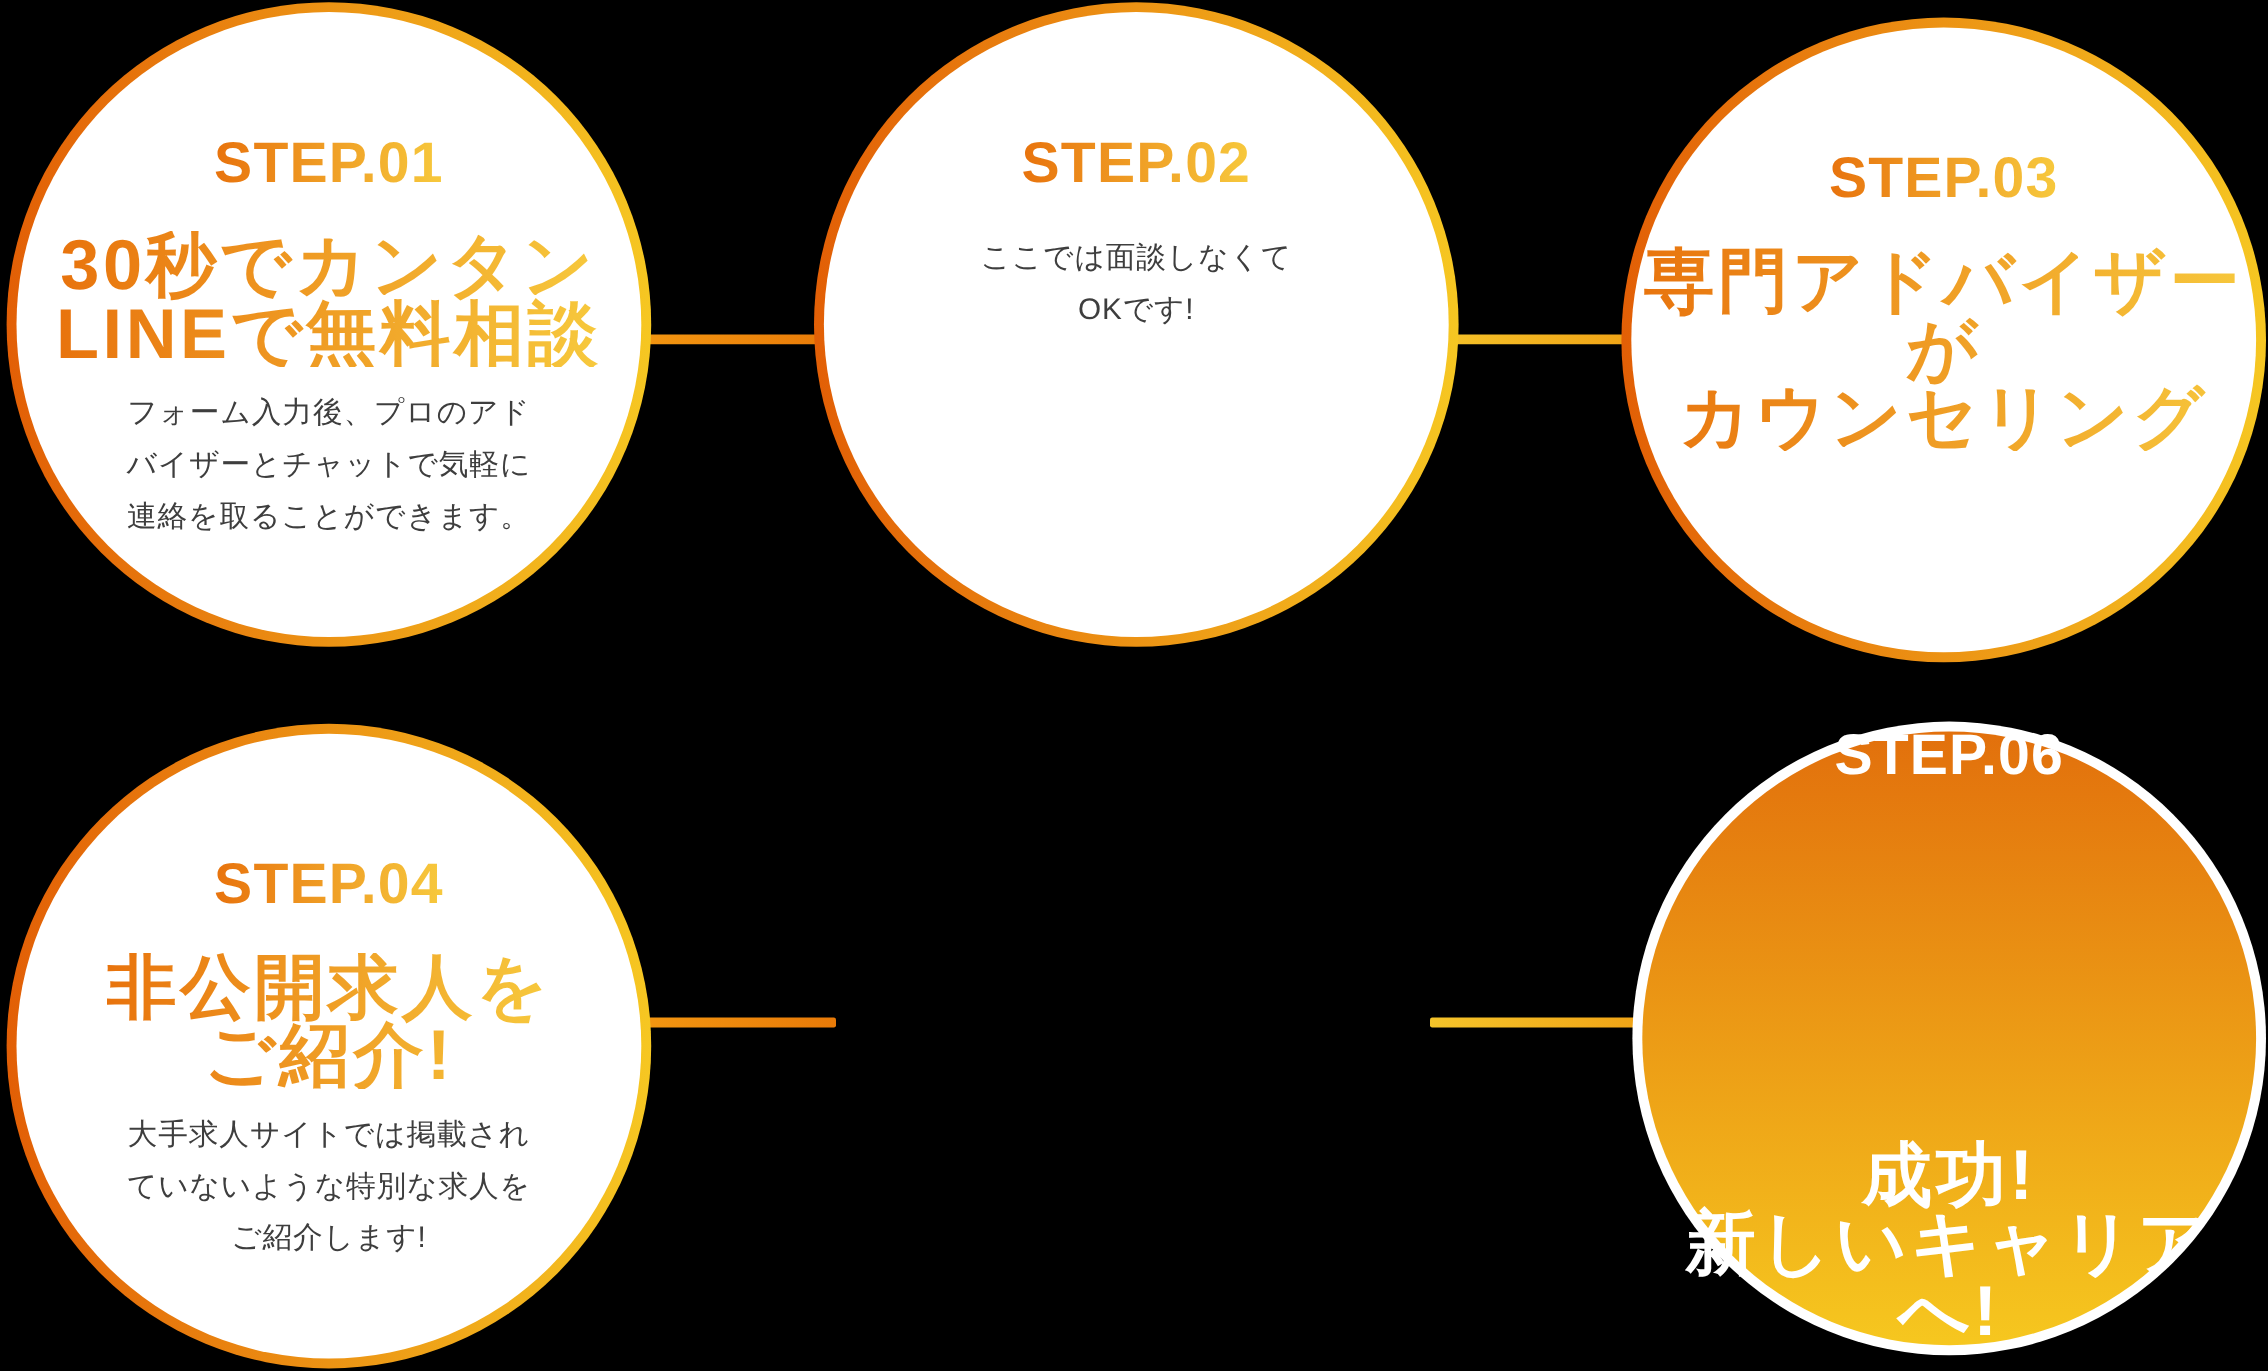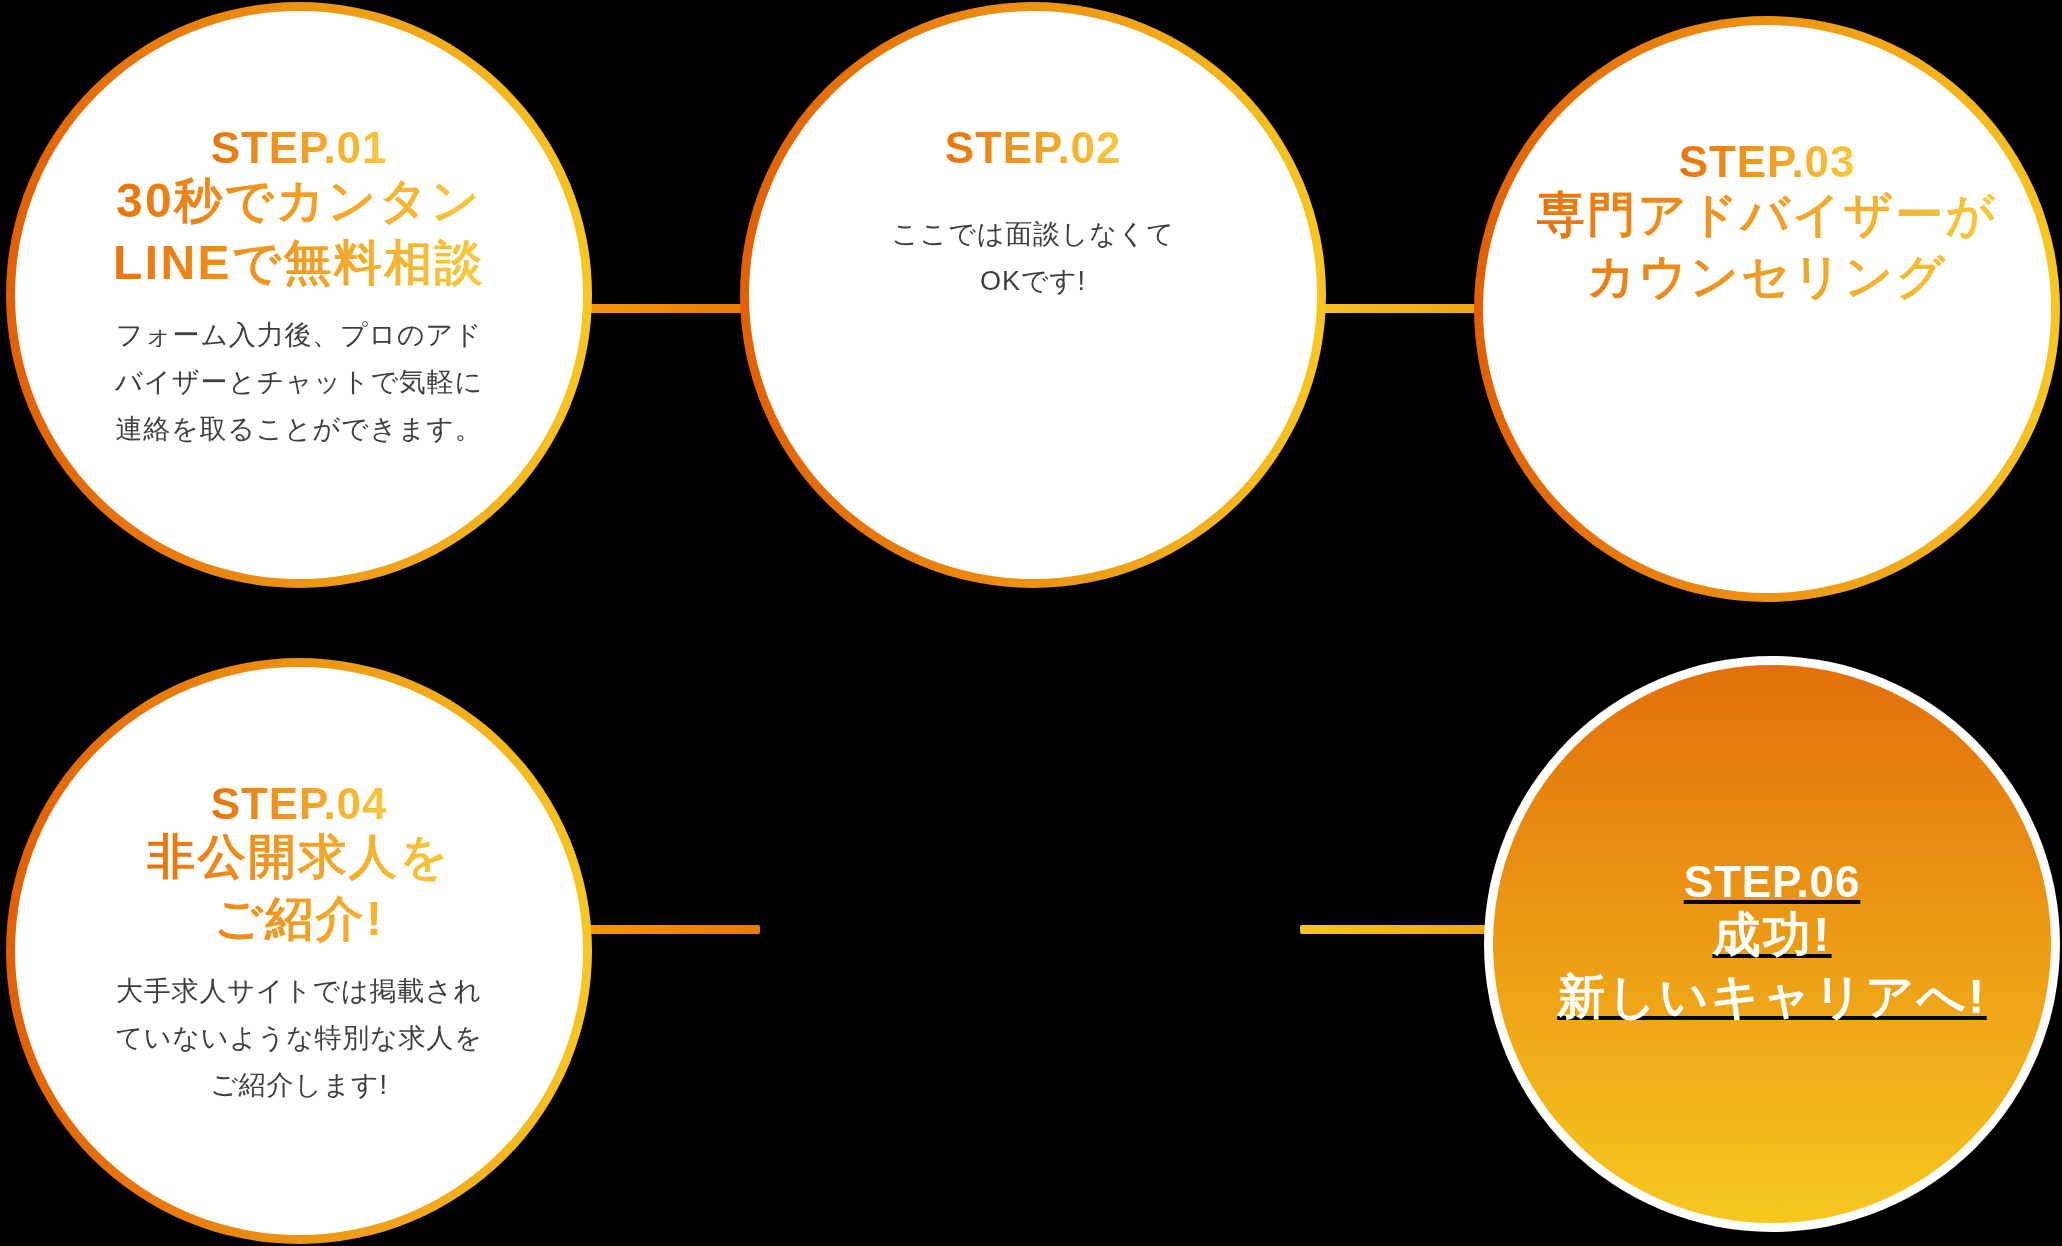--- a/index.html
+++ b/index.html
@@ -34,27 +34,28 @@
     border-radius:50%;
     background:#ffffff;
     display:flex;
     flex-direction:column;
     align-items:center;
     box-sizing:border-box;
     padding-top:115px;
     text-align:center;
   }
   .step-label{
-    font-size:44px;
+    font-size:52px;
     font-weight:700;
     line-height:44px;
     letter-spacing:0.02em;
   }
   .step-title{
-    font-size:48px;
+    margin-top:40px;
+    font-size:64px;
     font-weight:700;
     line-height:62px;
     letter-spacing:0.05em;
     white-space:pre-line;
   }
   .grad-text{
     background:linear-gradient(90deg,#e8730d,#f7c93d);
     -webkit-background-clip:text;
     background-clip:text;
     color:transparent;
@@ -74,23 +75,22 @@
     color:#3e3e3e;
     white-space:pre-line;
   }
   
   .circle--filled{
     width:576px;height:576px;
     background:#ffffff;
   }
   .circle--filled .circle-inner{
     background:linear-gradient(180deg,#e2700c,#f6c71f);
-    justify-content:center;
+    justify-content:space-between;
     padding-top:0;
-    text-decoration:underline;
   }
   .circle--filled .step-label,
   .circle--filled .step-title{
     background:none;
     -webkit-background-clip:border-box;
     background-clip:border-box;
     color:#ffffff;
   }
 </style>
 </head>

